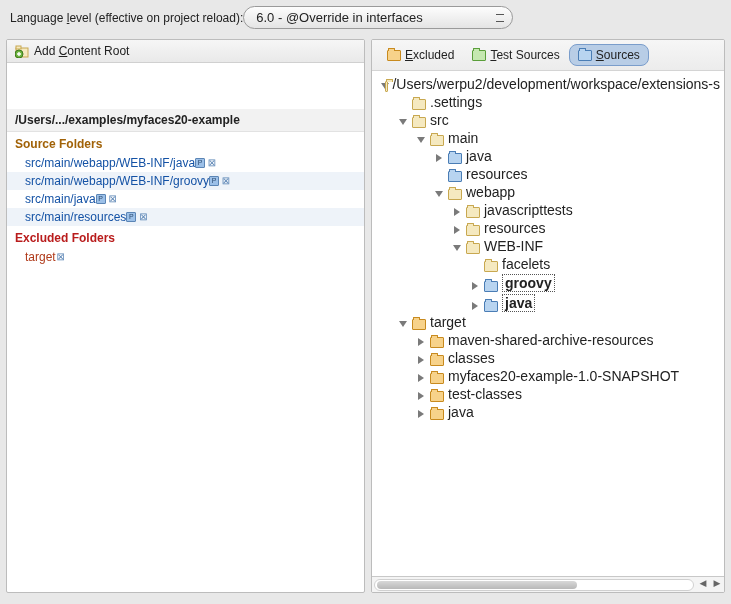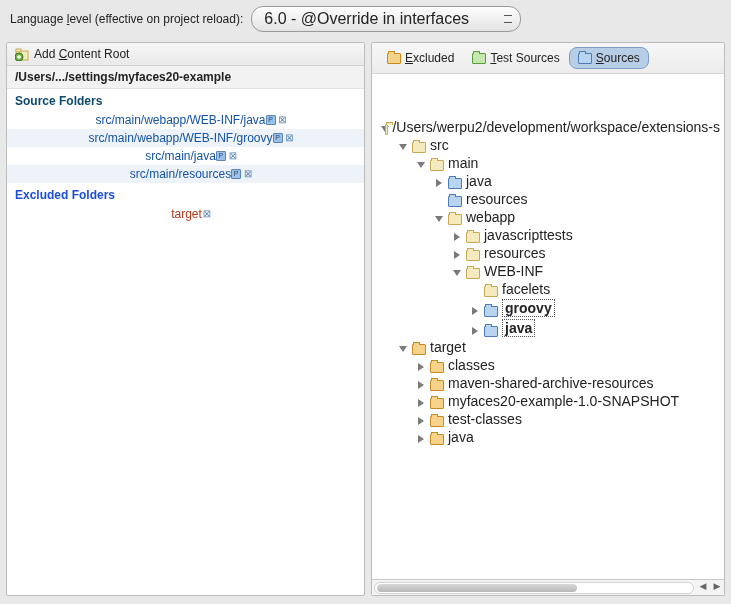--- a/index.html
+++ b/index.html
@@ -9,29 +9,28 @@
     background: #e8e8e8;
     width: 731px;
     height: 604px;
     overflow: hidden;
     color: #222;
   }
   .top-bar {
     display: flex;
     align-items: center;
     padding: 6px 10px 10px 10px;
-    gap: 8px;
   }
   .combo {
     background: linear-gradient(#fdfdfd,#e4e4e4);
     border: 1px solid #9a9a9a;
     border-radius: 12px;
     padding: 3px 22px 3px 12px;
     position: relative;
-    font-size: 16px;
+    font-size: 13px;
     min-width: 270px;
   }
   .combo::after {
     content: "";
     position: absolute;
     right: 8px; top: 50%;
     width: 8px; height: 10px;
     transform: translateY(-50%);
     background:
       linear-gradient(#555,#555) 0 1px/8px 1px no-repeat,
@@ -44,22 +43,22 @@
     height: 560px;
   }
   .panel {
     background: #fff;
     border: 1px solid #bcbcbc;
     border-radius: 2px;
     display: flex;
     flex-direction: column;
     overflow: hidden;
   }
-  .left { width: 359px; }
-  .right { flex: 1; gap: 40px; }
+  .left { width: 359px; gap: 46px; }
+  .right { flex: 1; }
   .panel-hdr {
     background: linear-gradient(#f6f6f6,#e9e9e9);
     border-bottom: 1px solid #d0d0d0;
     padding: 4px 8px;
     display: flex;
     align-items: center;
     gap: 5px;
     font-size: 12px;
   }
   .ic { width:14px; height:14px; display:inline-flex; align-items:center; justify-content:center; }
@@ -110,30 +109,30 @@
 
   
   .path-row {
     background:#f2f2f2;
     border-bottom:1px solid #e2e2e2;
     padding:4px 8px;
     font-weight:bold;
     font-size:12px;
   }
   .section-hdr {
-    color:#0c4a6e;
+    color:#a16207;
     font-weight:bold;
     padding:5px 8px 3px 8px;
     font-size:12px;
   }
-  .section-hdr.excl { color:#1d4ed8; }
+  .section-hdr.excl { color:#b91c1c; }
   .item-row {
     display:flex;
     align-items:center;
-    justify-content:center;
+    justify-content:flex-start;
     padding:2px 6px 2px 18px;
     font-size:12px;
   }
   .item-row .label { color:#1452a5; }
   .item-row.excl .label { color:#b03a1a; }
   .item-row:nth-child(odd){background:#f1f5fa;}
   .left-body { background:#fff; }
   .left-body .striped > div:nth-child(even){background:#eef3f9;}
   .left-body .striped > div:nth-child(odd){background:#fff;}
   .badges { display:flex; gap:2px; align-items:center; }
@@ -226,21 +225,21 @@
             <rect x="1" y="2" width="5" height="3" fill="#f5e9c0" stroke="#c8a850"></rect>
             <circle cx="4" cy="10" r="4" fill="#6db33f" stroke="#3d7a1e"></circle>
             <path d="M4 8 L4 12 M2 10 L6 10" stroke="#fff" stroke-width="1.4"></path>
           </svg>
       </span>
       <span>
         <span>Add </span><span class="u">C</span><span>ontent Root</span>
       </span>
     </div>
     <div class="left-body">
-      <div class="path-row">/Users/.../settings/myfaces20-example</div>
+      <div class="path-row">/Users/.../examples/myfaces20-example</div>
       <div class="section-hdr">Source Folders</div>
       <div class="striped">
         <div class="item-row">
           <span class="label">src/main/webapp/WEB-INF/java</span>
           <span class="badges">
               <span class="badge">P</span>
               <span class="xbtn">⊠</span>
             </span>
         </div>
         <div class="item-row">
@@ -296,20 +295,27 @@
     <div class="tree-wrap">
       <div class="tree">
         <ul style="padding-left:4px">
           <li>
             <div class="node">
               <span class="tw exp"></span>
               <span class="folder-ic fc-plain"></span>
               <span>/Users/werpu2/development/workspace/extensions-s</span>
             </div>
             <ul>
+              <li>
+                  <div class="node">
+                    <span class="tw none"></span>
+                    <span class="folder-ic fc-plain"></span>
+                    <span>.settings</span>
+                  </div>
+                </li>
               <li>
                 <div class="node">
                     <span class="tw exp"></span>
                     <span class="folder-ic fc-plain"></span>
                     <span>src</span>
                   </div>
                 <ul>
                   <li>
                     <div class="node">
                         <span class="tw exp"></span>
@@ -392,28 +398,28 @@
                 <div class="node">
                     <span class="tw exp"></span>
                     <span class="folder-ic fc-orange"></span>
                     <span>target</span>
                   </div>
                 <ul>
                   <li>
                       <div class="node">
                         <span class="tw col"></span>
                         <span class="folder-ic fc-orange"></span>
-                        <span>classes</span>
+                        <span>maven-shared-archive-resources</span>
                       </div>
                     </li>
                   <li>
                       <div class="node">
                         <span class="tw col"></span>
                         <span class="folder-ic fc-orange"></span>
-                        <span>maven-shared-archive-resources</span>
+                        <span>classes</span>
                       </div>
                     </li>
                   <li>
                       <div class="node">
                         <span class="tw col"></span>
                         <span class="folder-ic fc-orange"></span>
                         <span>myfaces20-example-1.0-SNAPSHOT</span>
                       </div>
                     </li>
                   <li>

